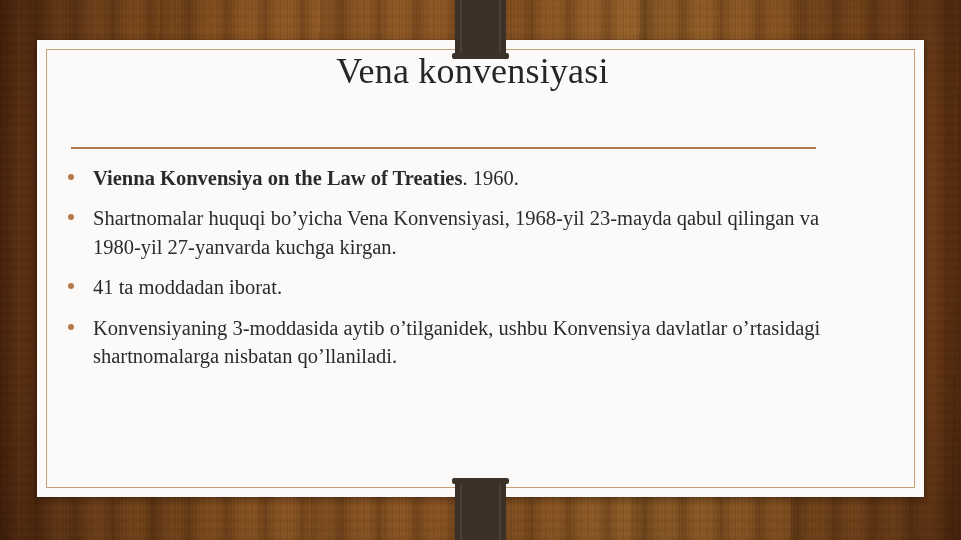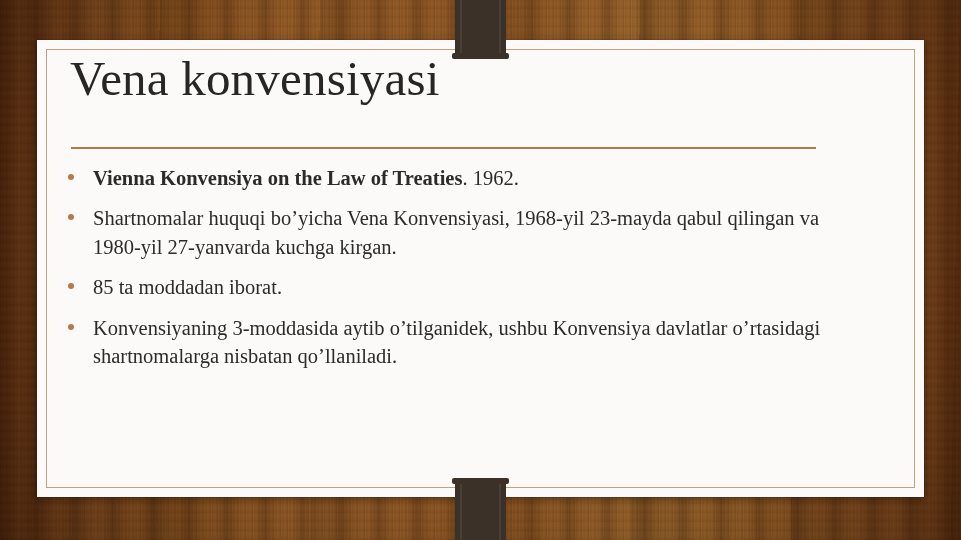--- a/index.html
+++ b/index.html
@@ -136,21 +136,22 @@
   .content {
     position: absolute;
     inset: 0;
     z-index: 2;
   }
   .title {
     position: absolute;
     left: 70px;
     right: 86px;
     top: 52px;
-    font-size: 49px;
+    text-align: center;
+    font-size: 36px;
     line-height: 1.1;
     color: #262626;
     font-weight: 400;
     letter-spacing: 0.2px;
     white-space: nowrap;
   }
   .divider {
     position: absolute;
     left: 71px;
     width: 745px;
@@ -213,29 +214,29 @@
 
   <div class="content">
 
     <div class="title">Vena konvensiyasi</div>
 
     <div class="divider"></div>
 
     <ul class="bullets">
       <li>
         <span class="dot"></span>
-        <span class="b-strong">Vienna Konvensiya on the Law of Treaties</span><span>. 1962.</span>
+        <span class="b-strong">Vienna Konvensiya on the Law of Treaties</span><span>. 1960.</span>
       </li>
       <li>
         <span class="dot"></span>
         <span>Shartnomalar huquqi bo’yicha Vena Konvensiyasi, 1968-yil 23-mayda qabul qilingan va 1980-yil 27-yanvarda kuchga kirgan.</span>
       </li>
       <li>
         <span class="dot"></span>
-        <span>85 ta moddadan iborat.</span>
+        <span>41 ta moddadan iborat.</span>
       </li>
       <li>
         <span class="dot"></span>
         <span>Konvensiyaning 3-moddasida aytib o’tilganidek, ushbu Konvensiya davlatlar o’rtasidagi shartnomalarga nisbatan qo’llaniladi.</span>
       </li>
     </ul>
 
   </div>
 
 </div>

